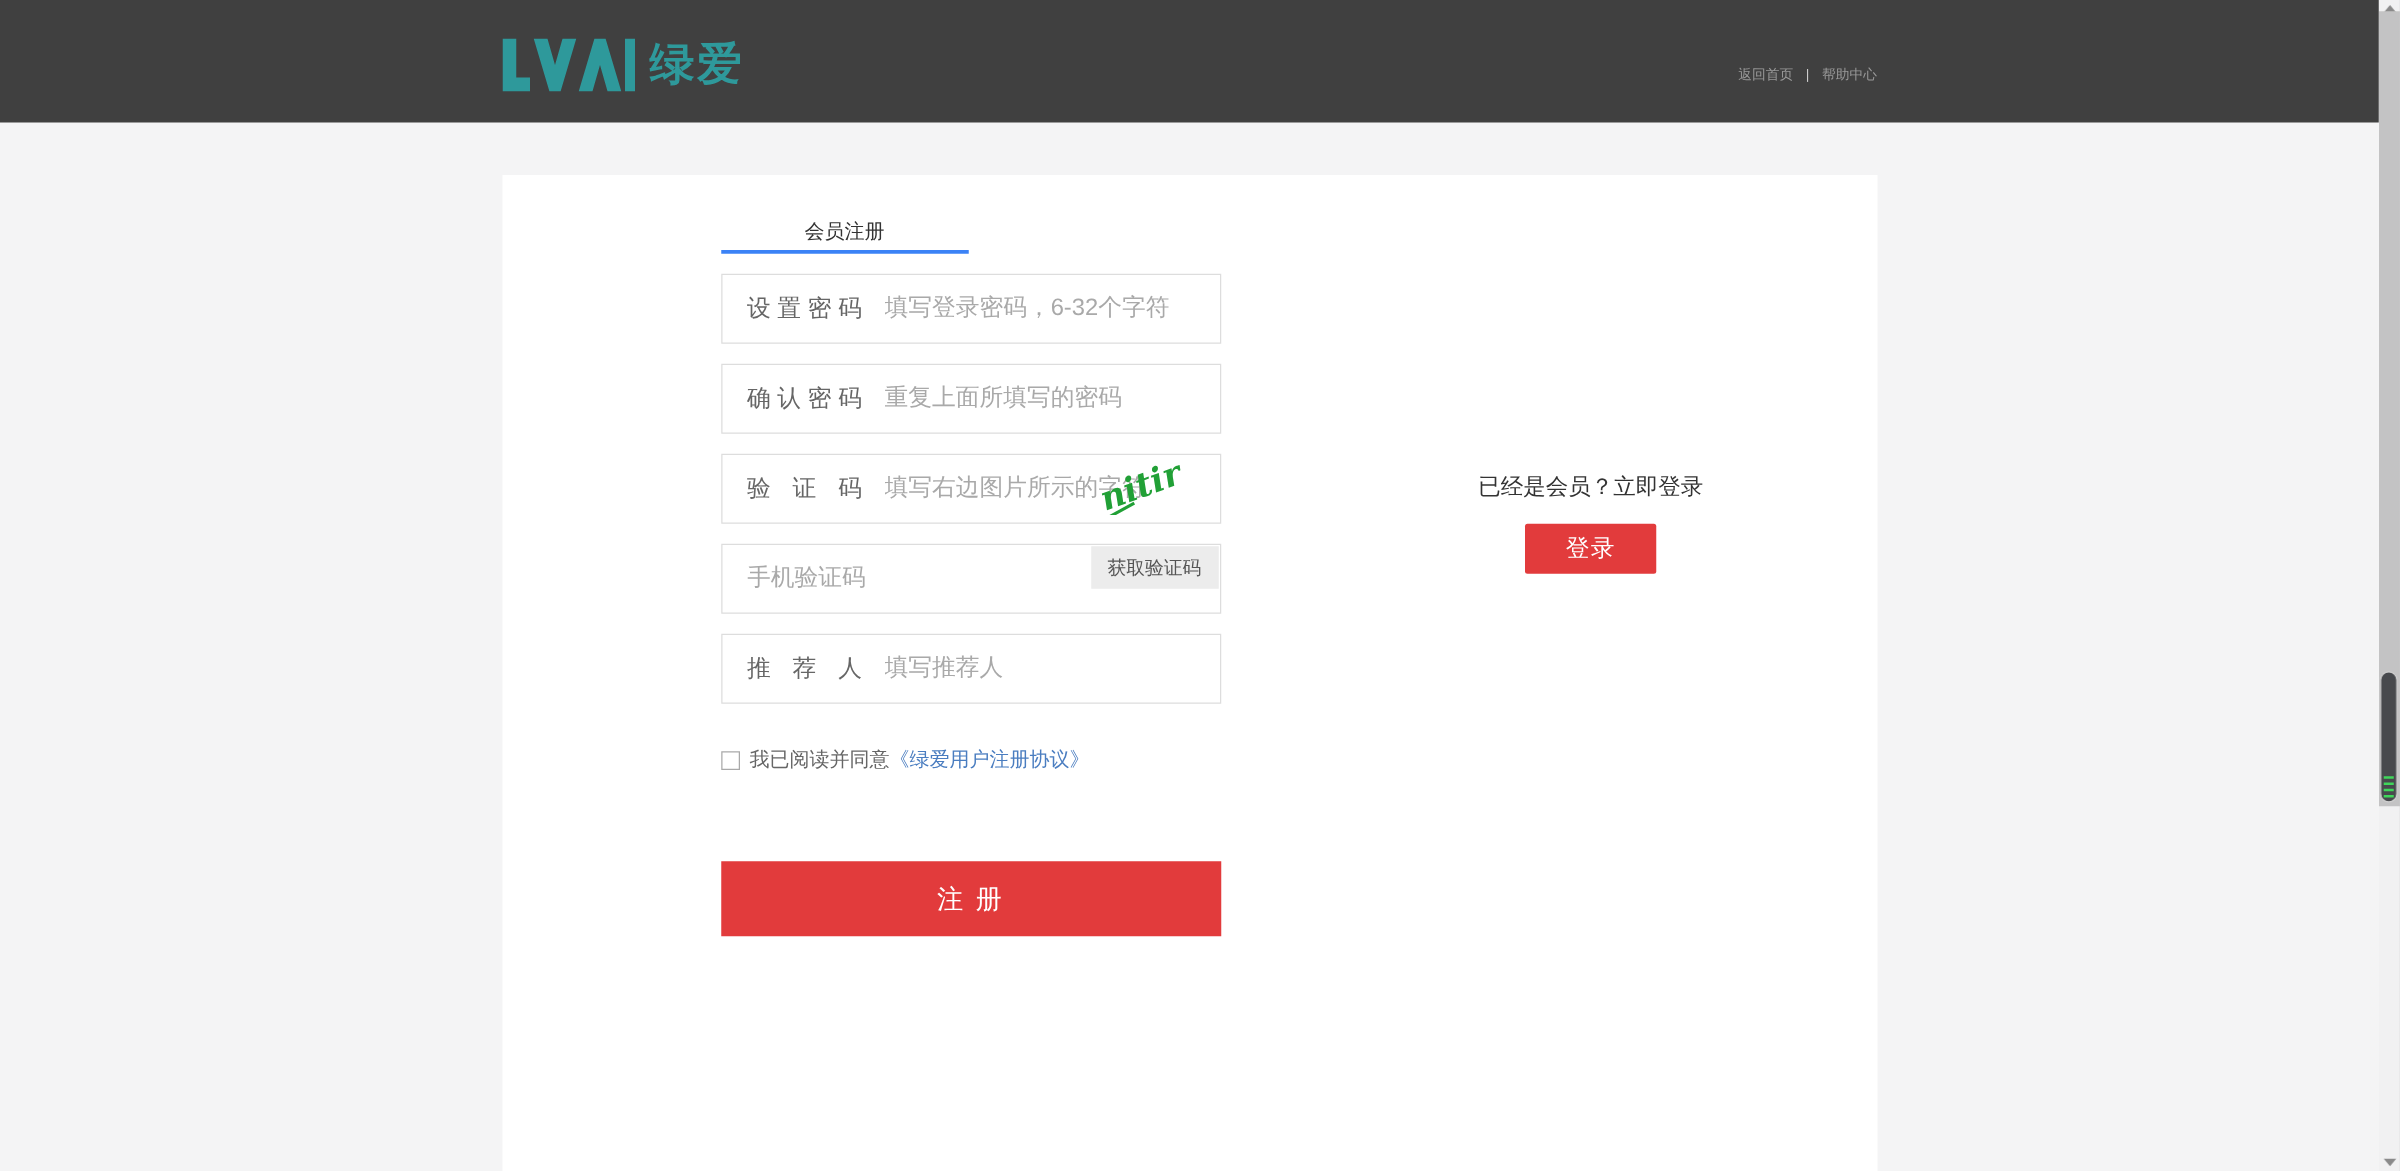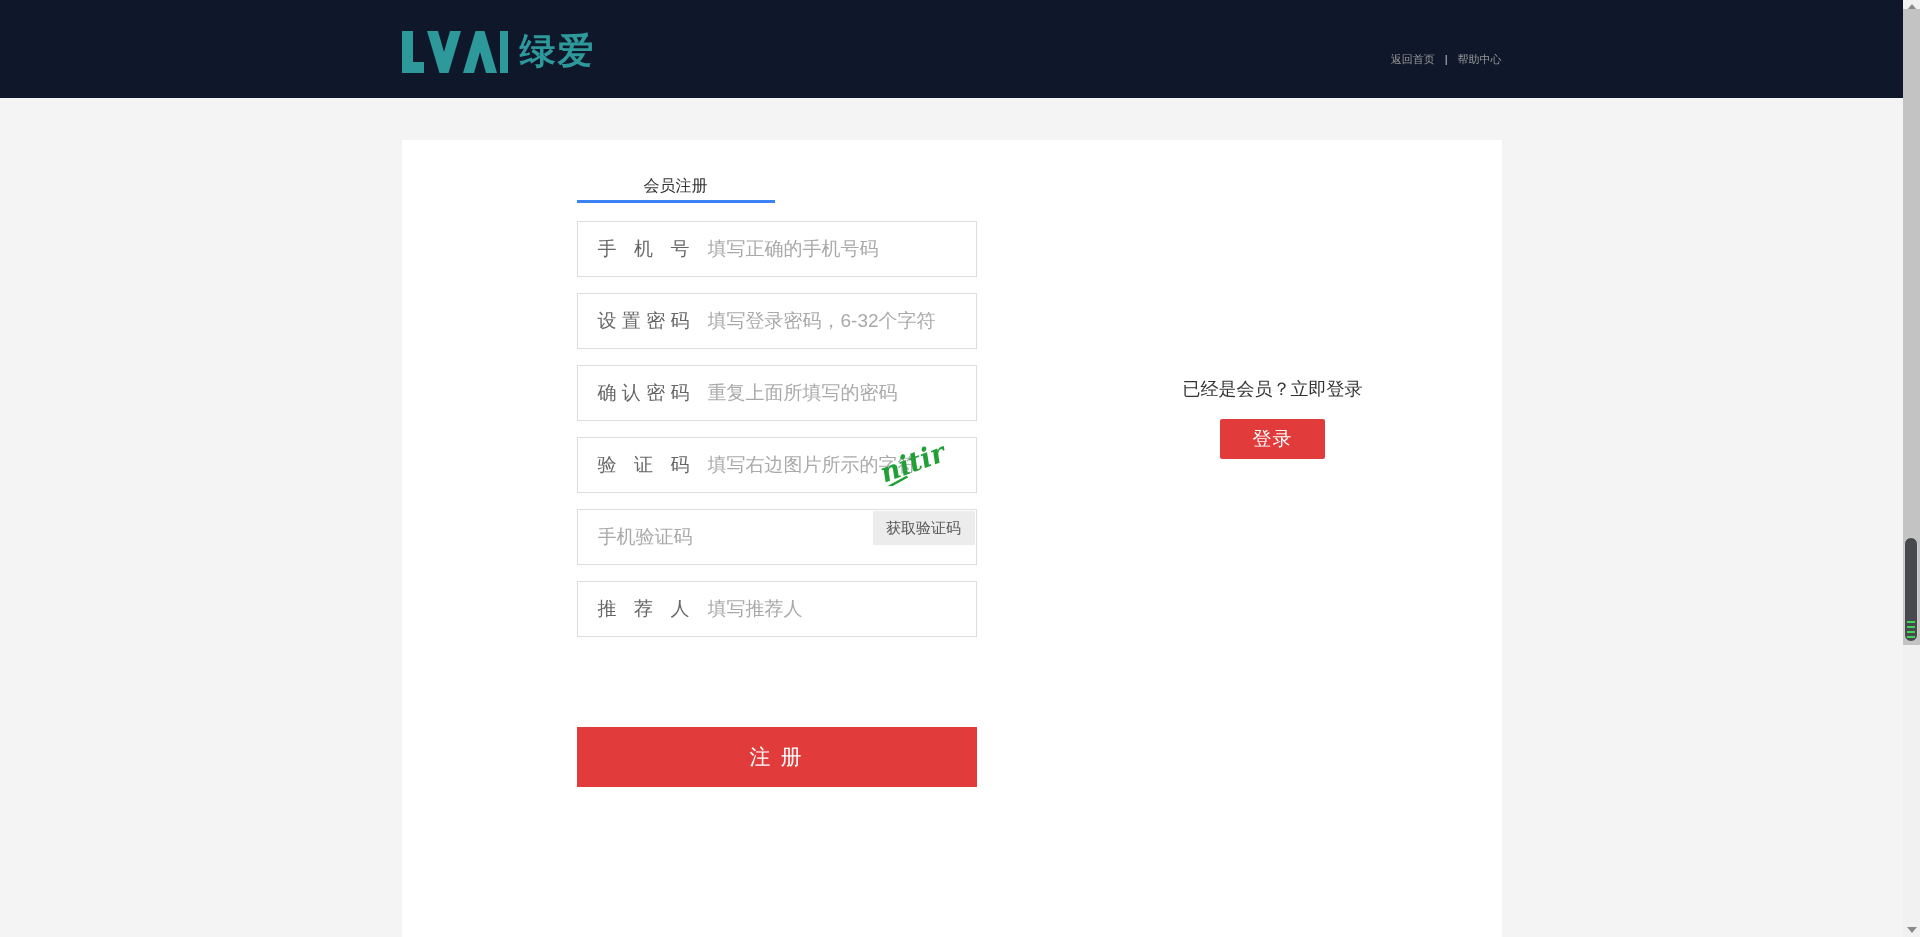--- a/index.html
+++ b/index.html
@@ -1,19 +1,19 @@
 <!DOCTYPE html>
 <html><head>
 <meta charset="utf-8">
 <style>
   * { margin:0; padding:0; box-sizing:border-box; }
   html,body { width:1920px; height:937px; overflow:hidden; font-family:"Liberation Sans", sans-serif; background:#f4f4f5; }
 
   
-  .header { height:98px; background:#0f172a; margin-right:17px; }
+  .header { height:98px; background:#404040; margin-right:17px; }
   .header-inner { width:1100px; margin:0 auto; position:relative; height:98px; }
   .logo { position:absolute; left:0; top:27px; display:flex; align-items:center; }
   .logo-cn { color:#2e999b; font-size:36px; font-weight:bold; margin-left:12px; letter-spacing:2px; }
   .header-links { position:absolute; right:0; top:52px; font-size:11px; color:#999; }
   .header-links a { color:#999; text-decoration:none; cursor:pointer; }
   .hl-sep { color:#ccc; margin:0 10px; }
 
   
   .main { margin-right:17px; }
   .card { width:1100px; height:900px; margin:42px auto 0 auto; background:#ffffff; position:relative; }
@@ -37,21 +37,21 @@
 
   .sms-btn { position:absolute; right:1px; top:1px; bottom:19px; width:102px; background:#ececec;
              border:none; font-size:15px; color:#555; cursor:pointer;
              font-family:"Liberation Sans", sans-serif; }
 
   .agree-row { margin-top:35px; display:flex; align-items:center; font-size:16px; color:#666; }
   .agree-check { appearance:none; -webkit-appearance:none; width:15px; height:15px; background:#fff;
                  border:1px solid #a9a9a9; margin-right:8px; cursor:pointer; flex:none; }
   .agree-link { color:#4a7dc0; text-decoration:none; cursor:pointer; }
 
-  .submit-btn { margin-top:90px; width:400px; height:60px; background:#e23b3c; border:none;
+  .submit-btn { margin-top:70px; width:400px; height:60px; background:#e23b3c; border:none;
                 color:#fff; font-size:21px; cursor:pointer; letter-spacing:2px;
                 font-family:"Liberation Sans", sans-serif; }
 
   .login-col { position:absolute; left:721px; top:237px; width:300px; text-align:center; }
   .login-prompt { font-size:18px; color:#333; }
   .login-btn { margin-top:18px; width:105px; height:40px; background:#e23b3c; border:none; border-radius:2px;
                color:#fff; font-size:19px; cursor:pointer; letter-spacing:1px;
                font-family:"Liberation Sans", sans-serif; }
 
   
@@ -89,24 +89,20 @@
   </div>
 </div>
 
 <div class="main">
   <div class="card">
 
     <div class="form-col">
       <div class="title-tab">会员注册</div>
 
       
-      <div class="field first">
-        <span class="flabel">手机号</span>
-        <input class="finput" type="text" placeholder="填写正确的手机号码" style="">
-      </div>
 
       
       <div class="field">
         <span class="flabel">设置密码</span>
         <input class="finput" type="text" placeholder="填写登录密码，6-32个字符" style="">
       </div>
 
       
       <div class="field">
         <span class="flabel">确认密码</span>
@@ -131,20 +127,25 @@
         <button class="sms-btn">获取验证码</button>
       </div>
 
       
       <div class="field">
         <span class="flabel">推荐人</span>
         <input class="finput" type="text" placeholder="填写推荐人" style="">
       </div>
 
       
+      <div class="agree-row">
+        <input type="checkbox" class="agree-check" style="">
+        <span>我已阅读并同意</span>
+        <a class="agree-link">《绿爱用户注册协议》</a>
+      </div>
 
       
       <button class="submit-btn">注 册</button>
     </div>
 
     <div class="login-col">
       <div class="login-prompt">已经是会员？立即登录</div>
       <button class="login-btn">登录</button>
     </div>
 

